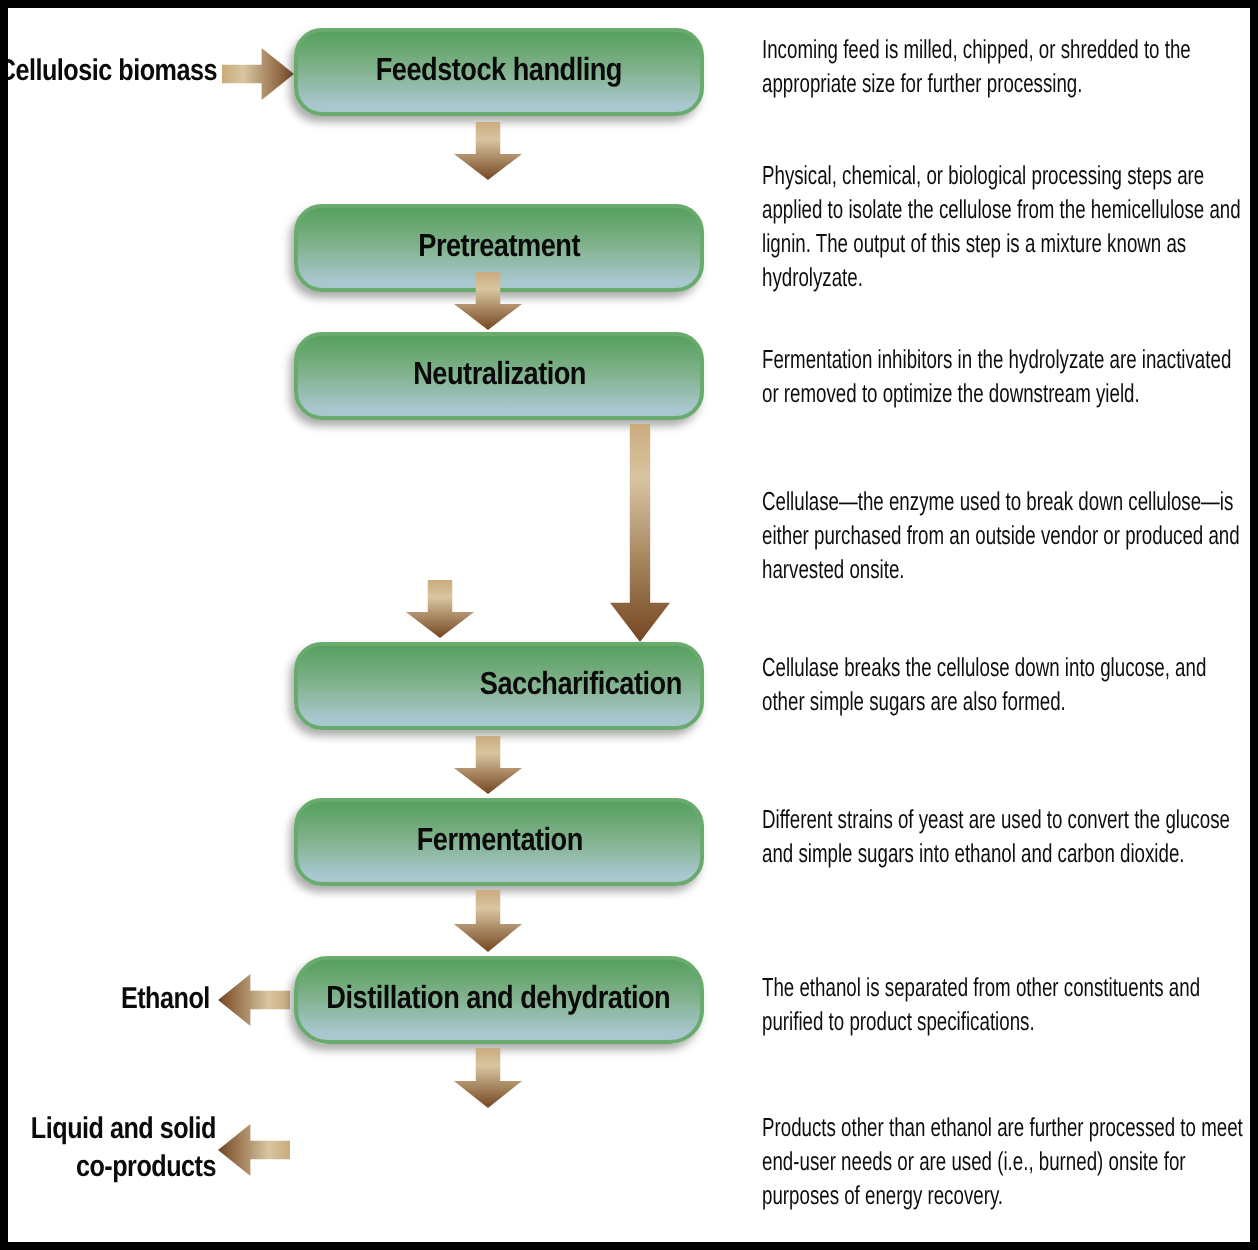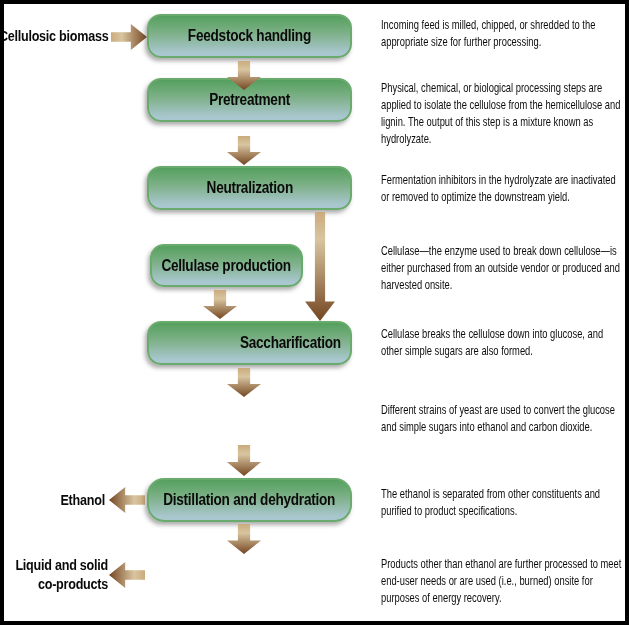--- a/index.html
+++ b/index.html
@@ -80,31 +80,31 @@
   <div class="side-label nowrap" style="right:524px; top:491px;">Ethanol</div>
   <div class="side-label" style="right:521px; top:556px; width:132px;">Liquid and solid co-products</div>
 
   <div class="arrow arrow-right" style="left:111px; top:24px;"></div>
   <div class="arrow arrow-left" style="left:109px; top:487px;"></div>
   <div class="arrow arrow-left" style="left:109px; top:562px;"></div>
 
   <div class="box" style="top:14px;">
     <span class="box-label">Feedstock handling</span>
   </div>
-  <div class="box" style="top:78px;">
+  <div class="box" style="top:102px;">
     <span class="box-label">Pretreatment</span>
   </div>
   <div class="box" style="top:166px;text-align:center;">
     <span class="box-label">Neutralization</span>
   </div>
-  <div class="box" style="top:244px; left:150px; width:153px; height:43px;">
-    <span class="box-label">Cellulase production</span>
-  </div>
   <div class="box" style="top:321px;justify-content:flex-end;">
     <span class="box-label">Saccharification</span>
+  </div>
+  <div class="box" style="top:399px;">
+    <span class="box-label">Fermentation</span>
   </div>
   <div class="box" style="top:478px;border-radius:17px;">
     <span class="box-label">Distillation and dehydration</span>
   </div>
 
   <div class="arrow arrow-down" style="left:227px; top:61px;"></div>
   <div class="arrow arrow-down" style="left:227px; top:136px;"></div>
   <div class="arrow arrow-down-long" style="left:305px; top:212px;"></div>
   <div class="arrow arrow-down" style="left:203px; top:290px;"></div>
   <div class="arrow arrow-down" style="left:227px; top:368px;"></div>

